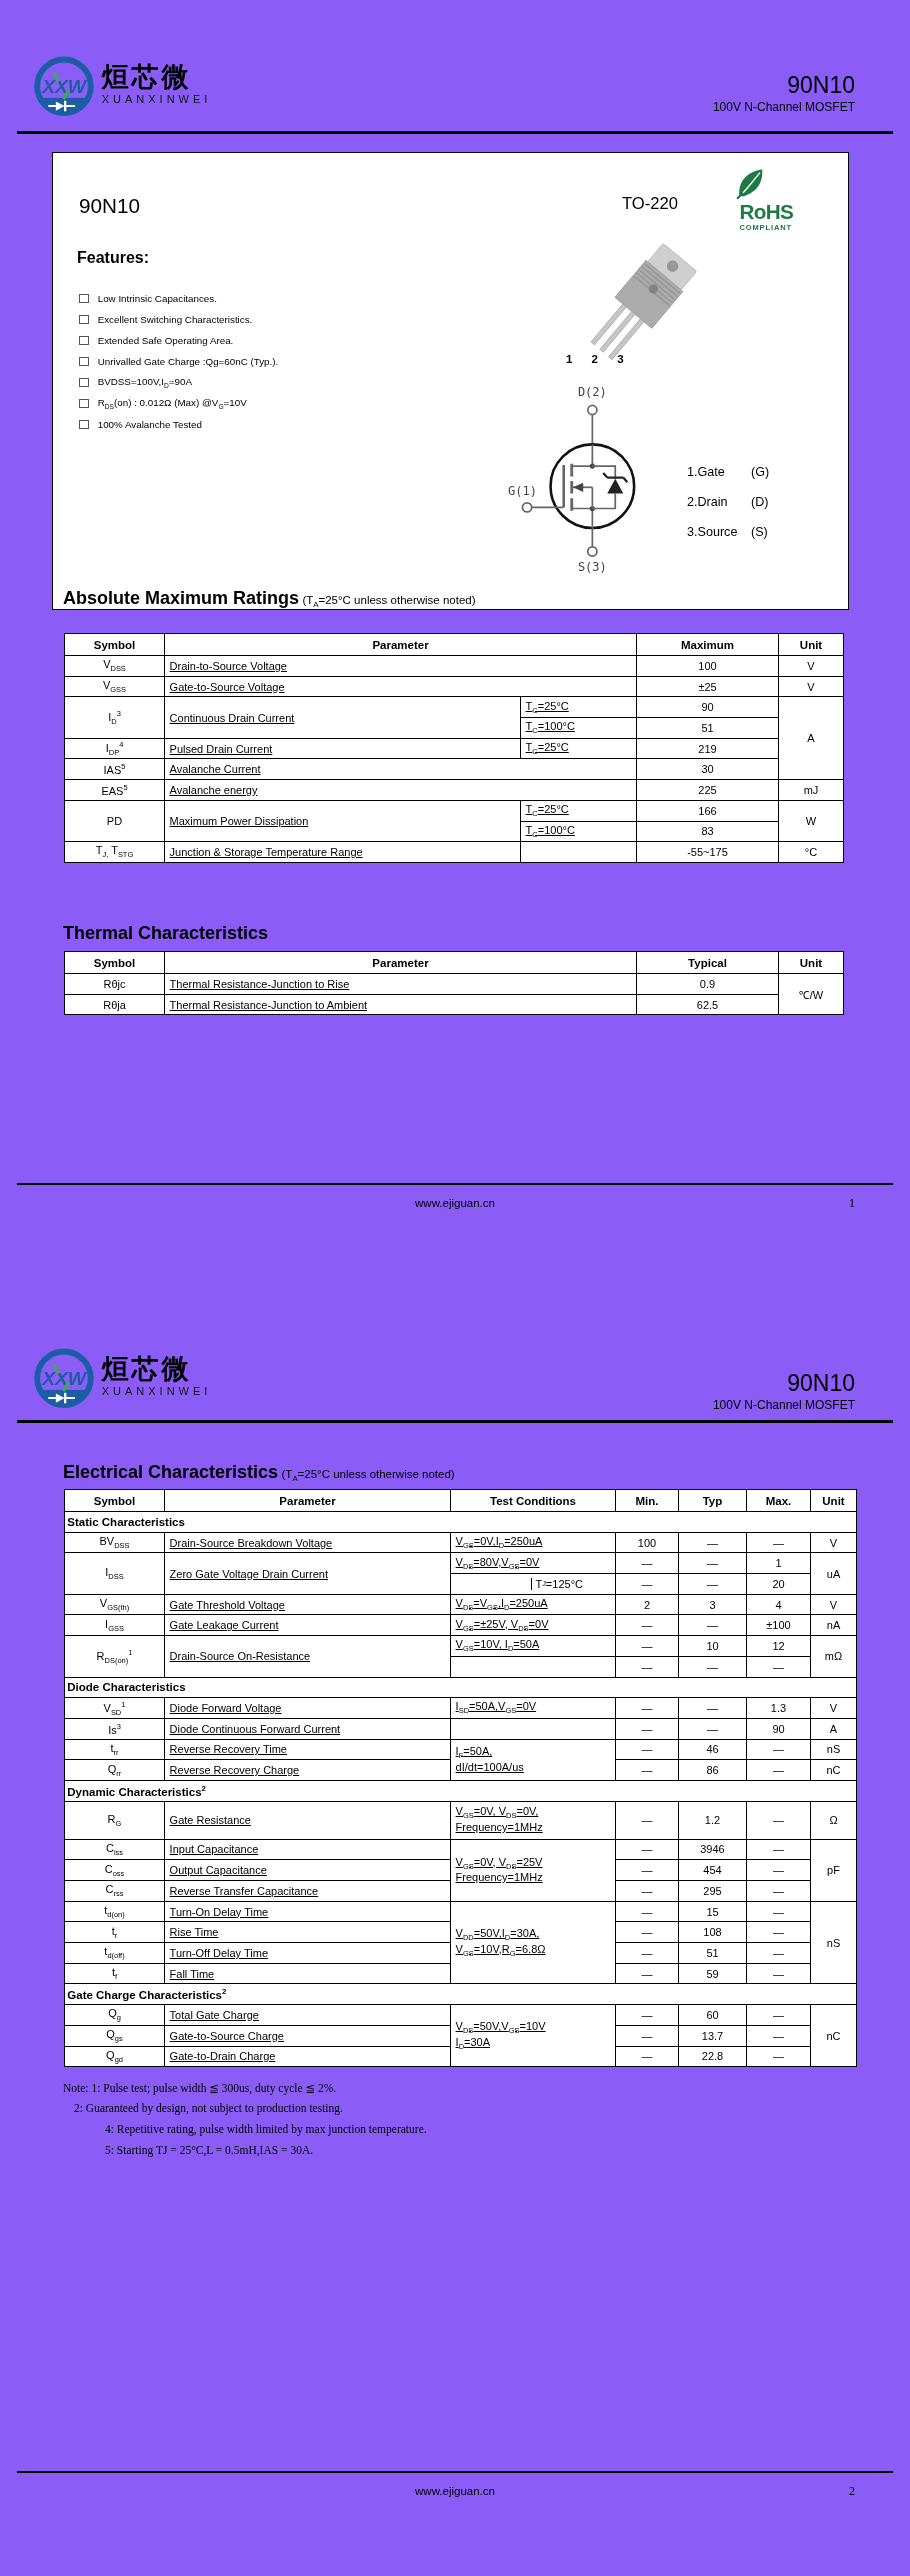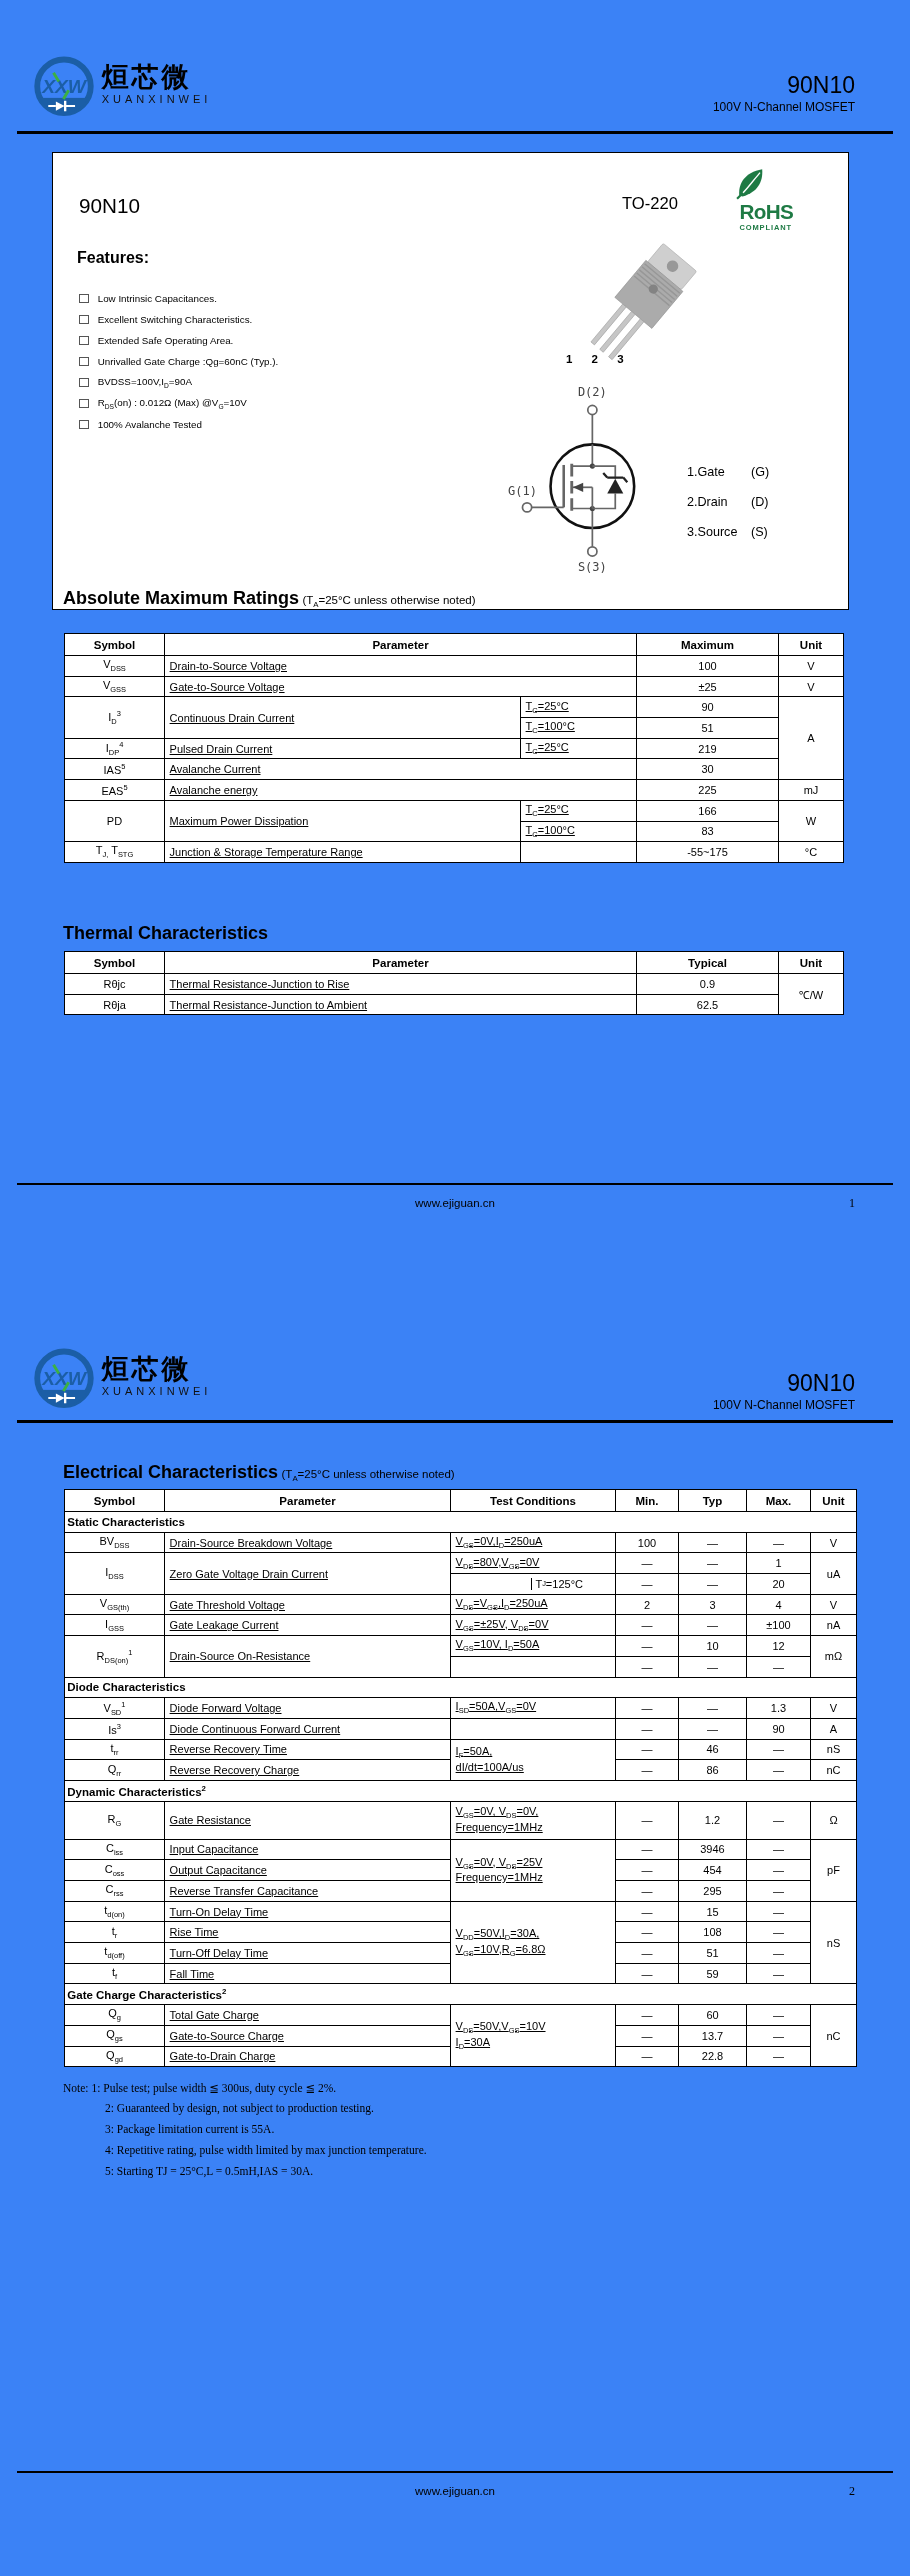--- a/index.html
+++ b/index.html
@@ -1,17 +1,17 @@
 <!DOCTYPE html>
 <html style="font-size:9.2px"><head>
 <meta charset="utf-8">
 <style>
   html,body{margin:0;padding:0;background:#fff;}
   body{width:910px;font-family:"Liberation Sans",sans-serif;color:#000;}
-  .page{position:relative;width:910px;height:1288px;background:#3b82f6;overflow:hidden;}
+  .page{position:relative;width:910px;height:1288px;background:#8b5cf6;overflow:hidden;}
   .abs{position:absolute;}
 
   
   .logo-wrap{display:flex;align-items:flex-start;}
   .logo-text{margin-left:5.7px;margin-top:10.3px;}
   .logo-cn{font-size:27px;font-weight:bold;letter-spacing:2.9px;line-height:1.05;}
   .logo-en{font-size:11px;letter-spacing:4px;color:#111;margin-top:1.7px;}
   .prod-block{text-align:right;}
   .prod-num{font-size:23px;line-height:1.05;}
   .prod-sub{font-size:12px;margin-top:2.9px;}
@@ -565,22 +565,21 @@
       <td class="l">Gate-to-Drain Charge</td>
       <td class="c">—</td>
       <td class="c">22.8</td>
       <td class="c">—</td>
     </tr>
   </tbody>
     </table>
 
   <div class="abs notes" style="left:0;top:793px;width:861px;">
     <div class="note-line" style="padding-left:63px;">Note: 1: Pulse test; pulse width ≦ 300us, duty cycle ≦ 2%.</div>
-    <div class="note-line" style="padding-left:105px;">2: Guaranteed by design, not subject to production testing.</div>
-    <div class="note-line" style="padding-left:105px;">3: Package limitation current is 55A.</div>
+    <div class="note-line" style="padding-left:74px;">2: Guaranteed by design, not subject to production testing.</div>
     <div class="note-line" style="padding-left:105px;">4: Repetitive rating, pulse width limited by max junction temperature.</div>
     <div class="note-line" style="padding-left:105px;">5: Starting TJ = 25°C,L = 0.5mH,IAS = 30A.</div>
   </div>
 
   <div class="abs foot-rule" style="left:17px;top:1183px;width:876px;height:2.3px;"></div>
   <div class="abs foot-url" style="left:0;top:1197px;width:910px;">www.ejiguan.cn</div>
   <div class="abs foot-page" style="left:815px;top:1196px;width:40px;">2</div>
 </div>
 
 

